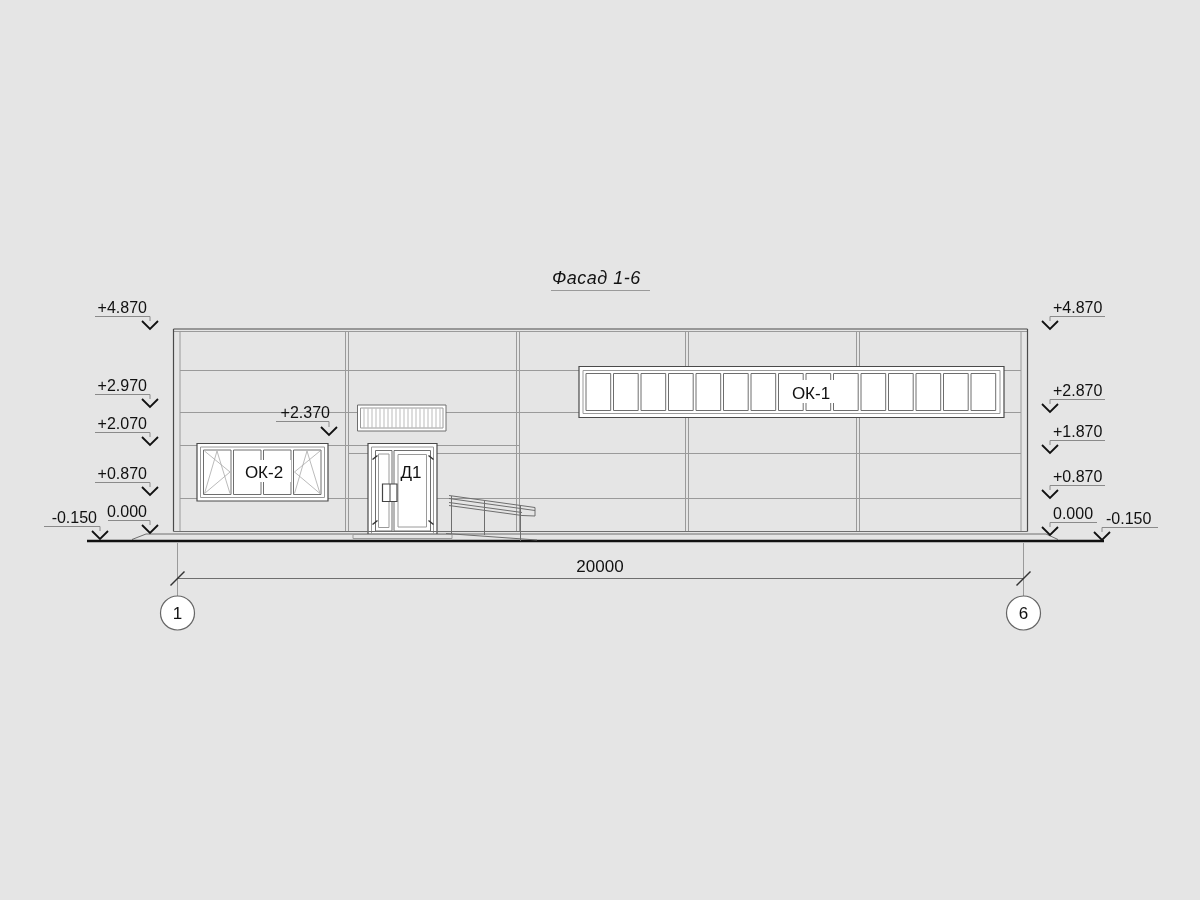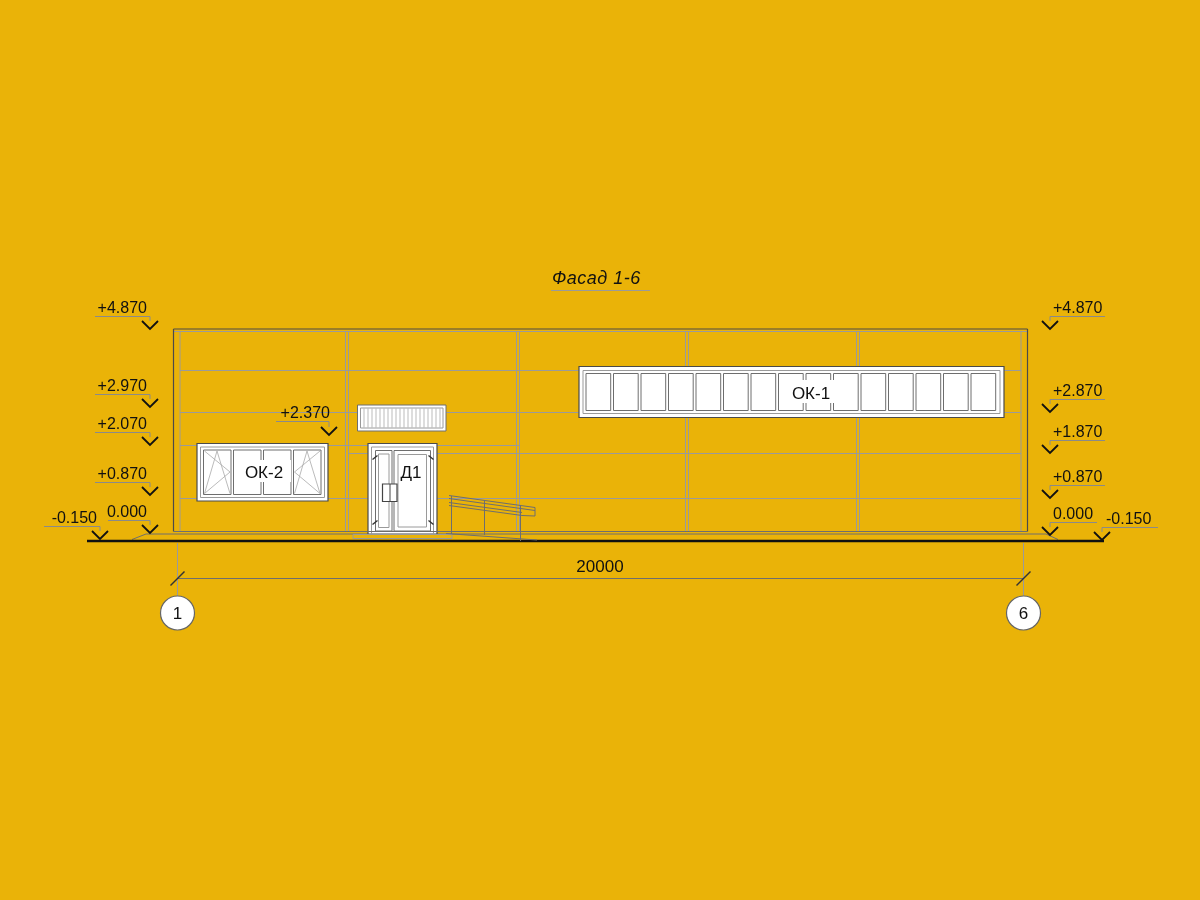--- a/index.html
+++ b/index.html
@@ -1,16 +1,16 @@
 <!DOCTYPE html>
 <html><head>
 <meta charset="utf-8">
 <style>
   html,body{margin:0;padding:0;background:#fff;}
-  .page{position:relative;width:1200px;height:900px;background:#eab308;overflow:hidden;}
+  .page{position:relative;width:1200px;height:900px;background:#e5e5e5;overflow:hidden;}
   svg{display:block;}
   svg *{vector-effect:non-scaling-stroke;}
   .t{font-family:"Liberation Sans","DejaVu Sans",sans-serif;fill:#111;}
   .title{font-size:18px;font-style:italic;letter-spacing:0.5px;}
   .lvl-t{font-size:16px;}
   .dim-t{font-size:17px;}
   .lbl-t{font-size:17px;}
   .ax-t{font-size:17px;}
   .ln-d{stroke:#4a4a4a;stroke-width:1.2;fill:none;}
   .ln-m{stroke:#6e6e6e;stroke-width:1;fill:none;}

